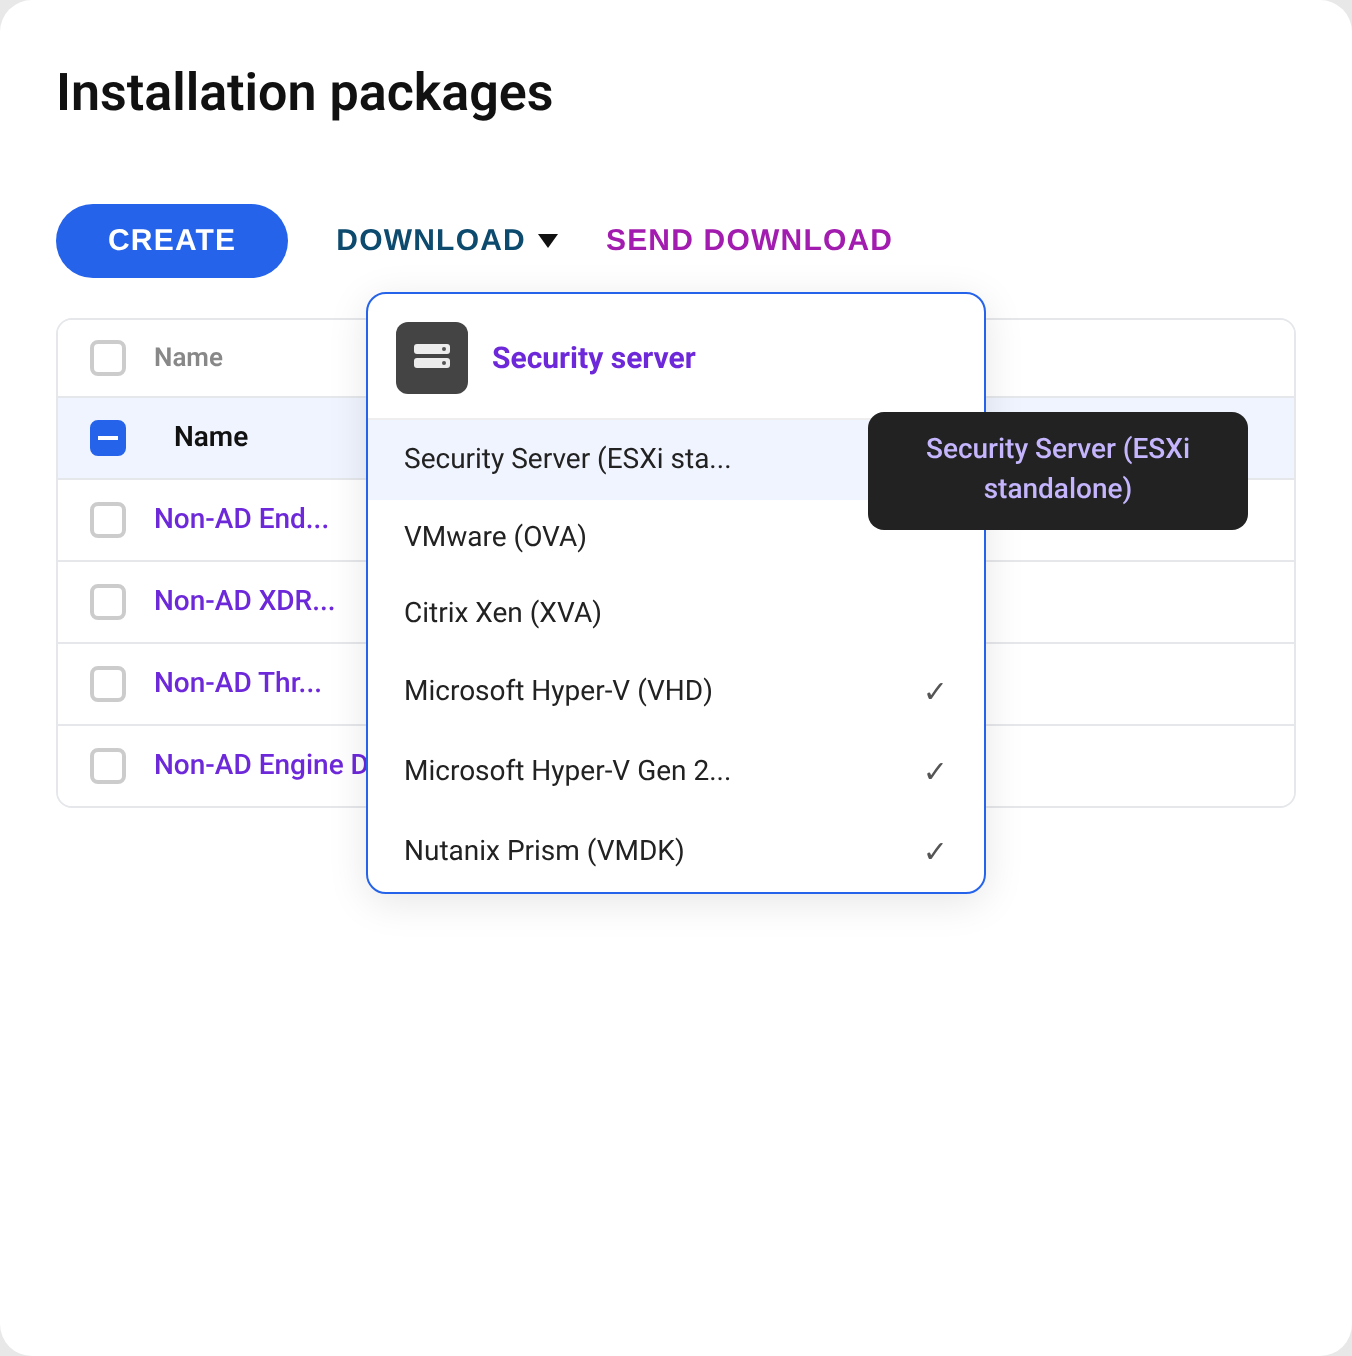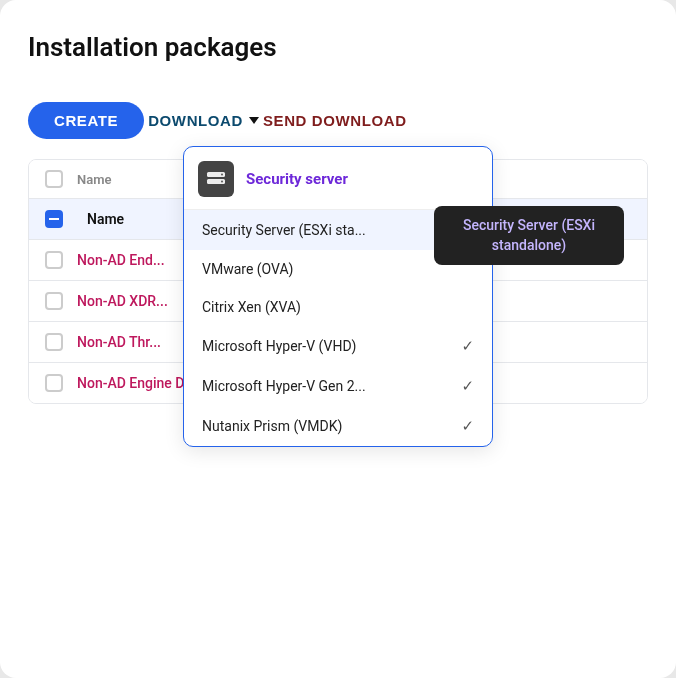--- a/index.html
+++ b/index.html
@@ -22,21 +22,21 @@
     }
     .page-title {
       font-size: 26px;
       font-weight: 600;
       color: #111;
       margin-bottom: 40px;
     }
     .toolbar {
       display: flex;
       align-items: center;
-      gap: 4px;
+      gap: 24px;
       margin-bottom: 20px;
       position: relative;
     }
     .btn-create {
       background: #2563eb;
       color: #fff;
       border: none;
       border-radius: 24px;
       padding: 10px 26px;
       font-size: 15px;
@@ -61,21 +61,21 @@
       border-left: 5px solid transparent;
       border-right: 5px solid transparent;
       border-top: 7px solid #111;
       display: inline-block;
     }
     .btn-send-download {
       background: none;
       border: none;
       font-size: 15px;
       font-weight: 700;
-      color: #7f1d1d;
+      color: #a21caf;
       letter-spacing: 0.04em;
       cursor: default;
     }
     
     .dropdown {
       position: absolute;
       top: 44px;
       left: 155px;
       background: #fff;
       border: 1.5px solid #2563eb;
@@ -192,21 +192,21 @@
     }
     .checkbox.indeterminate::after {
       content: '';
       display: block;
       width: 10px;
       height: 2px;
       background: #fff;
     }
     .row-name {
       font-size: 14px;
-      color: #be185d;
+      color: #6d28d9;
       font-weight: 500;
     }
     .header-name-cell {
       display: flex;
       align-items: center;
       gap: 10px;
     }
   </style>
 </head>
 <body>

